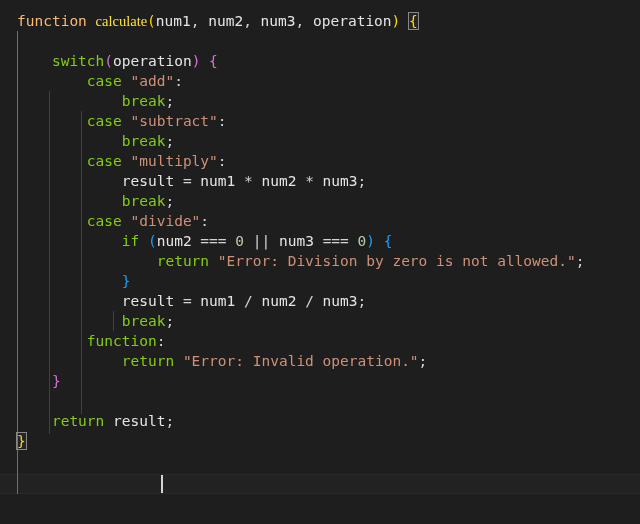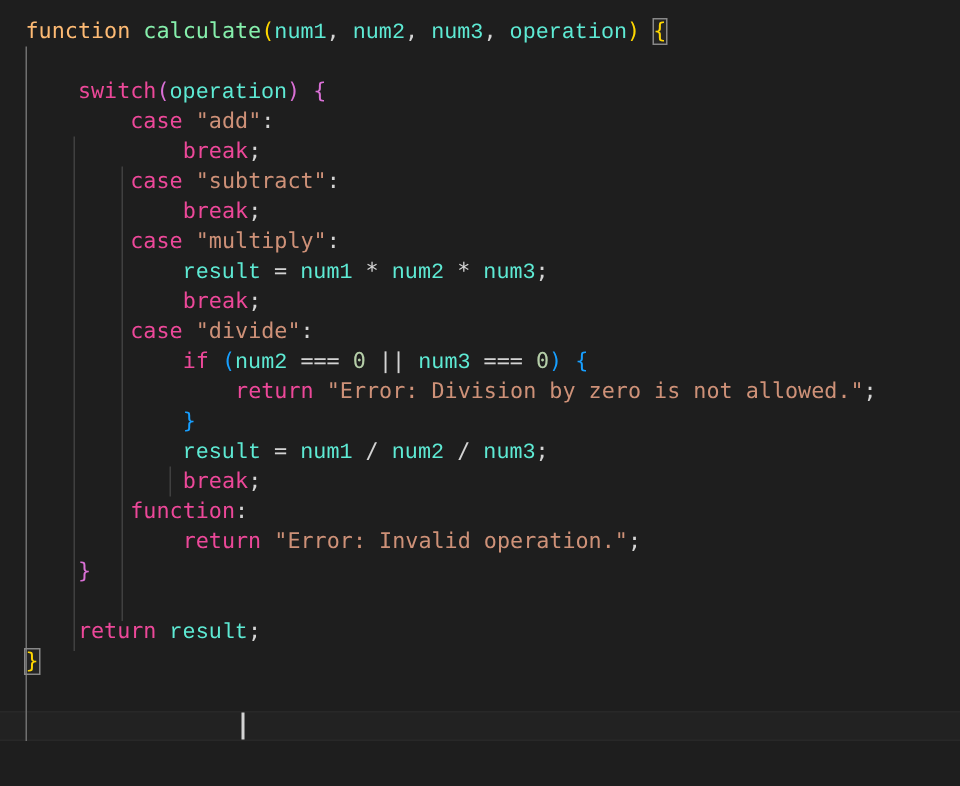--- a/index.html
+++ b/index.html
@@ -68,23 +68,23 @@
     font-size: 14.5px;
     white-space: pre;
     letter-spacing: 0px;
     padding-left: 17px;
     box-sizing: border-box;
     color: #d4d4d4;
   }
 
   
   .kw-decl   { color: #fdba74; }  
-  .kw-ctrl   { color: #ec4899; }  
-  .fn        { color: #86efac; }  
-  .ident     { color: #5eead4; font-family: Liberation Mono, monospace; }  
+  .kw-ctrl   { color: #84cc16; }  
+  .fn        { color: #fde047; font-family: Liberation Serif, serif; }  
+  .ident     { color: #e5e5e5; }  
   .str       { color: #ce9178; }  
   .num       { color: #b5cea8; }  
   .op        { color: #d4d4d4; }  
   .b1        { color: #ffd700; }  
   .b2        { color: #da70d6; }  
   .b3        { color: #179fff; }  
 
   
   .bmatch {
     outline: 1px solid #888888;

